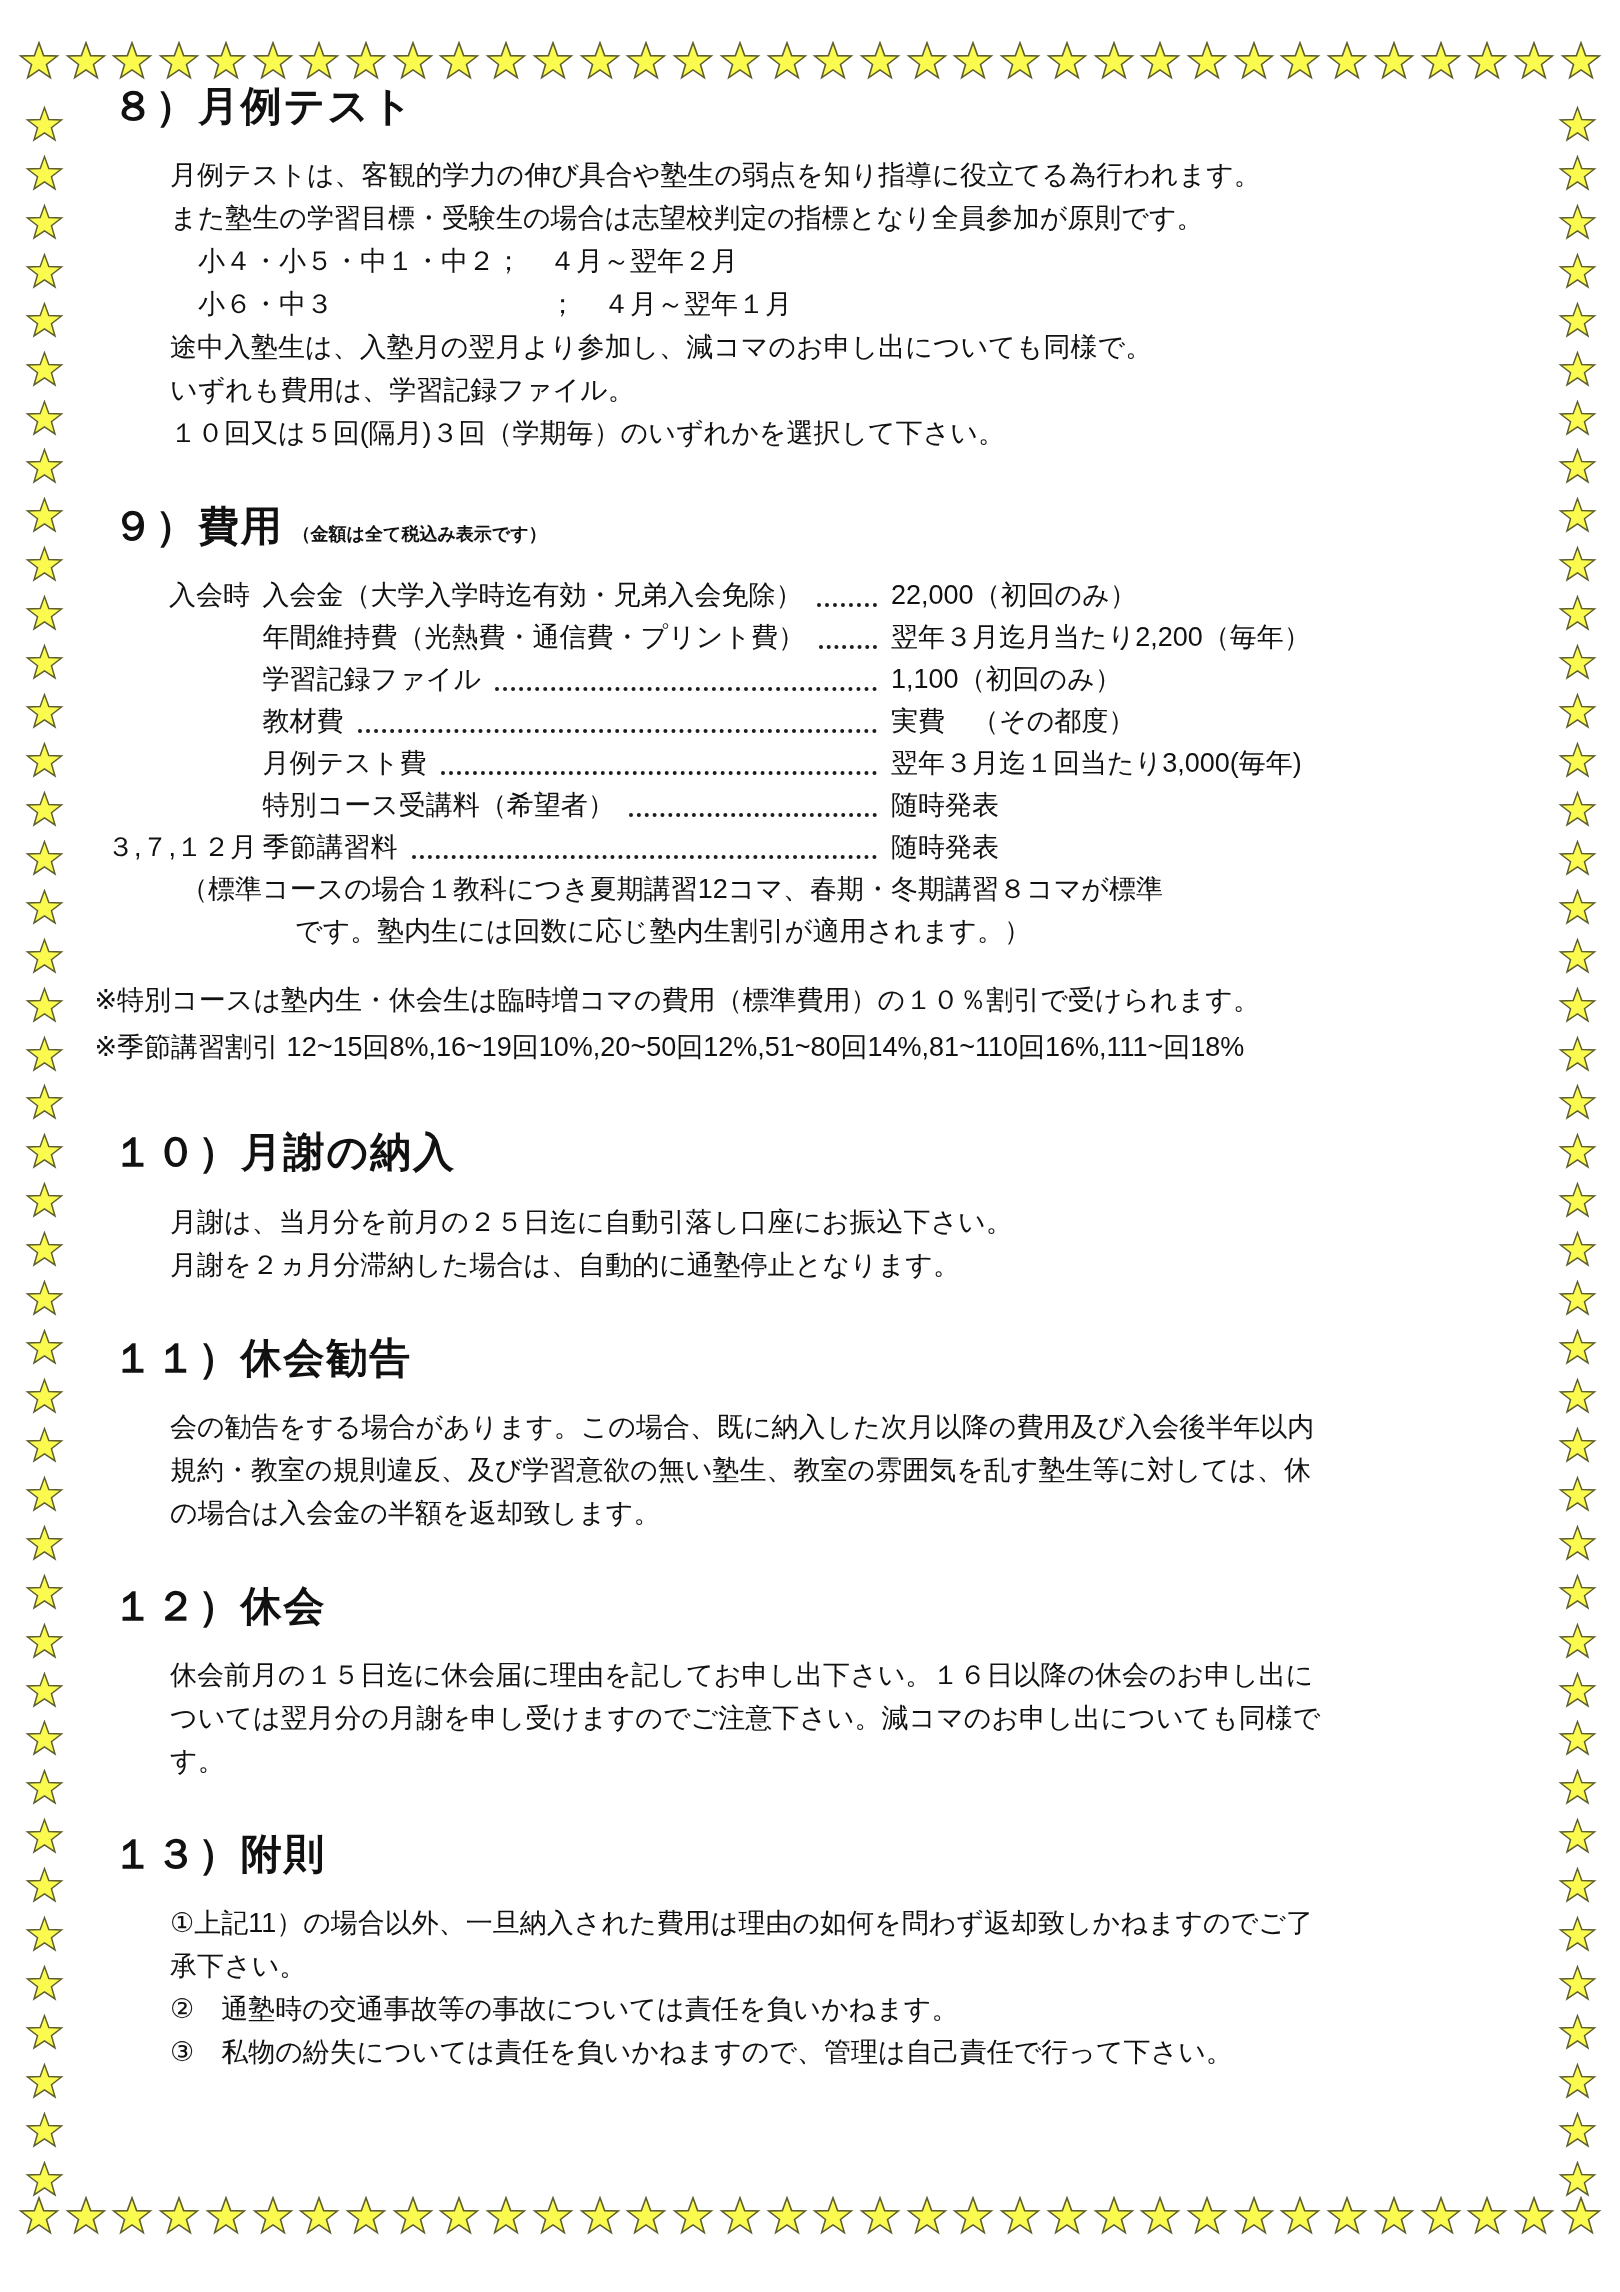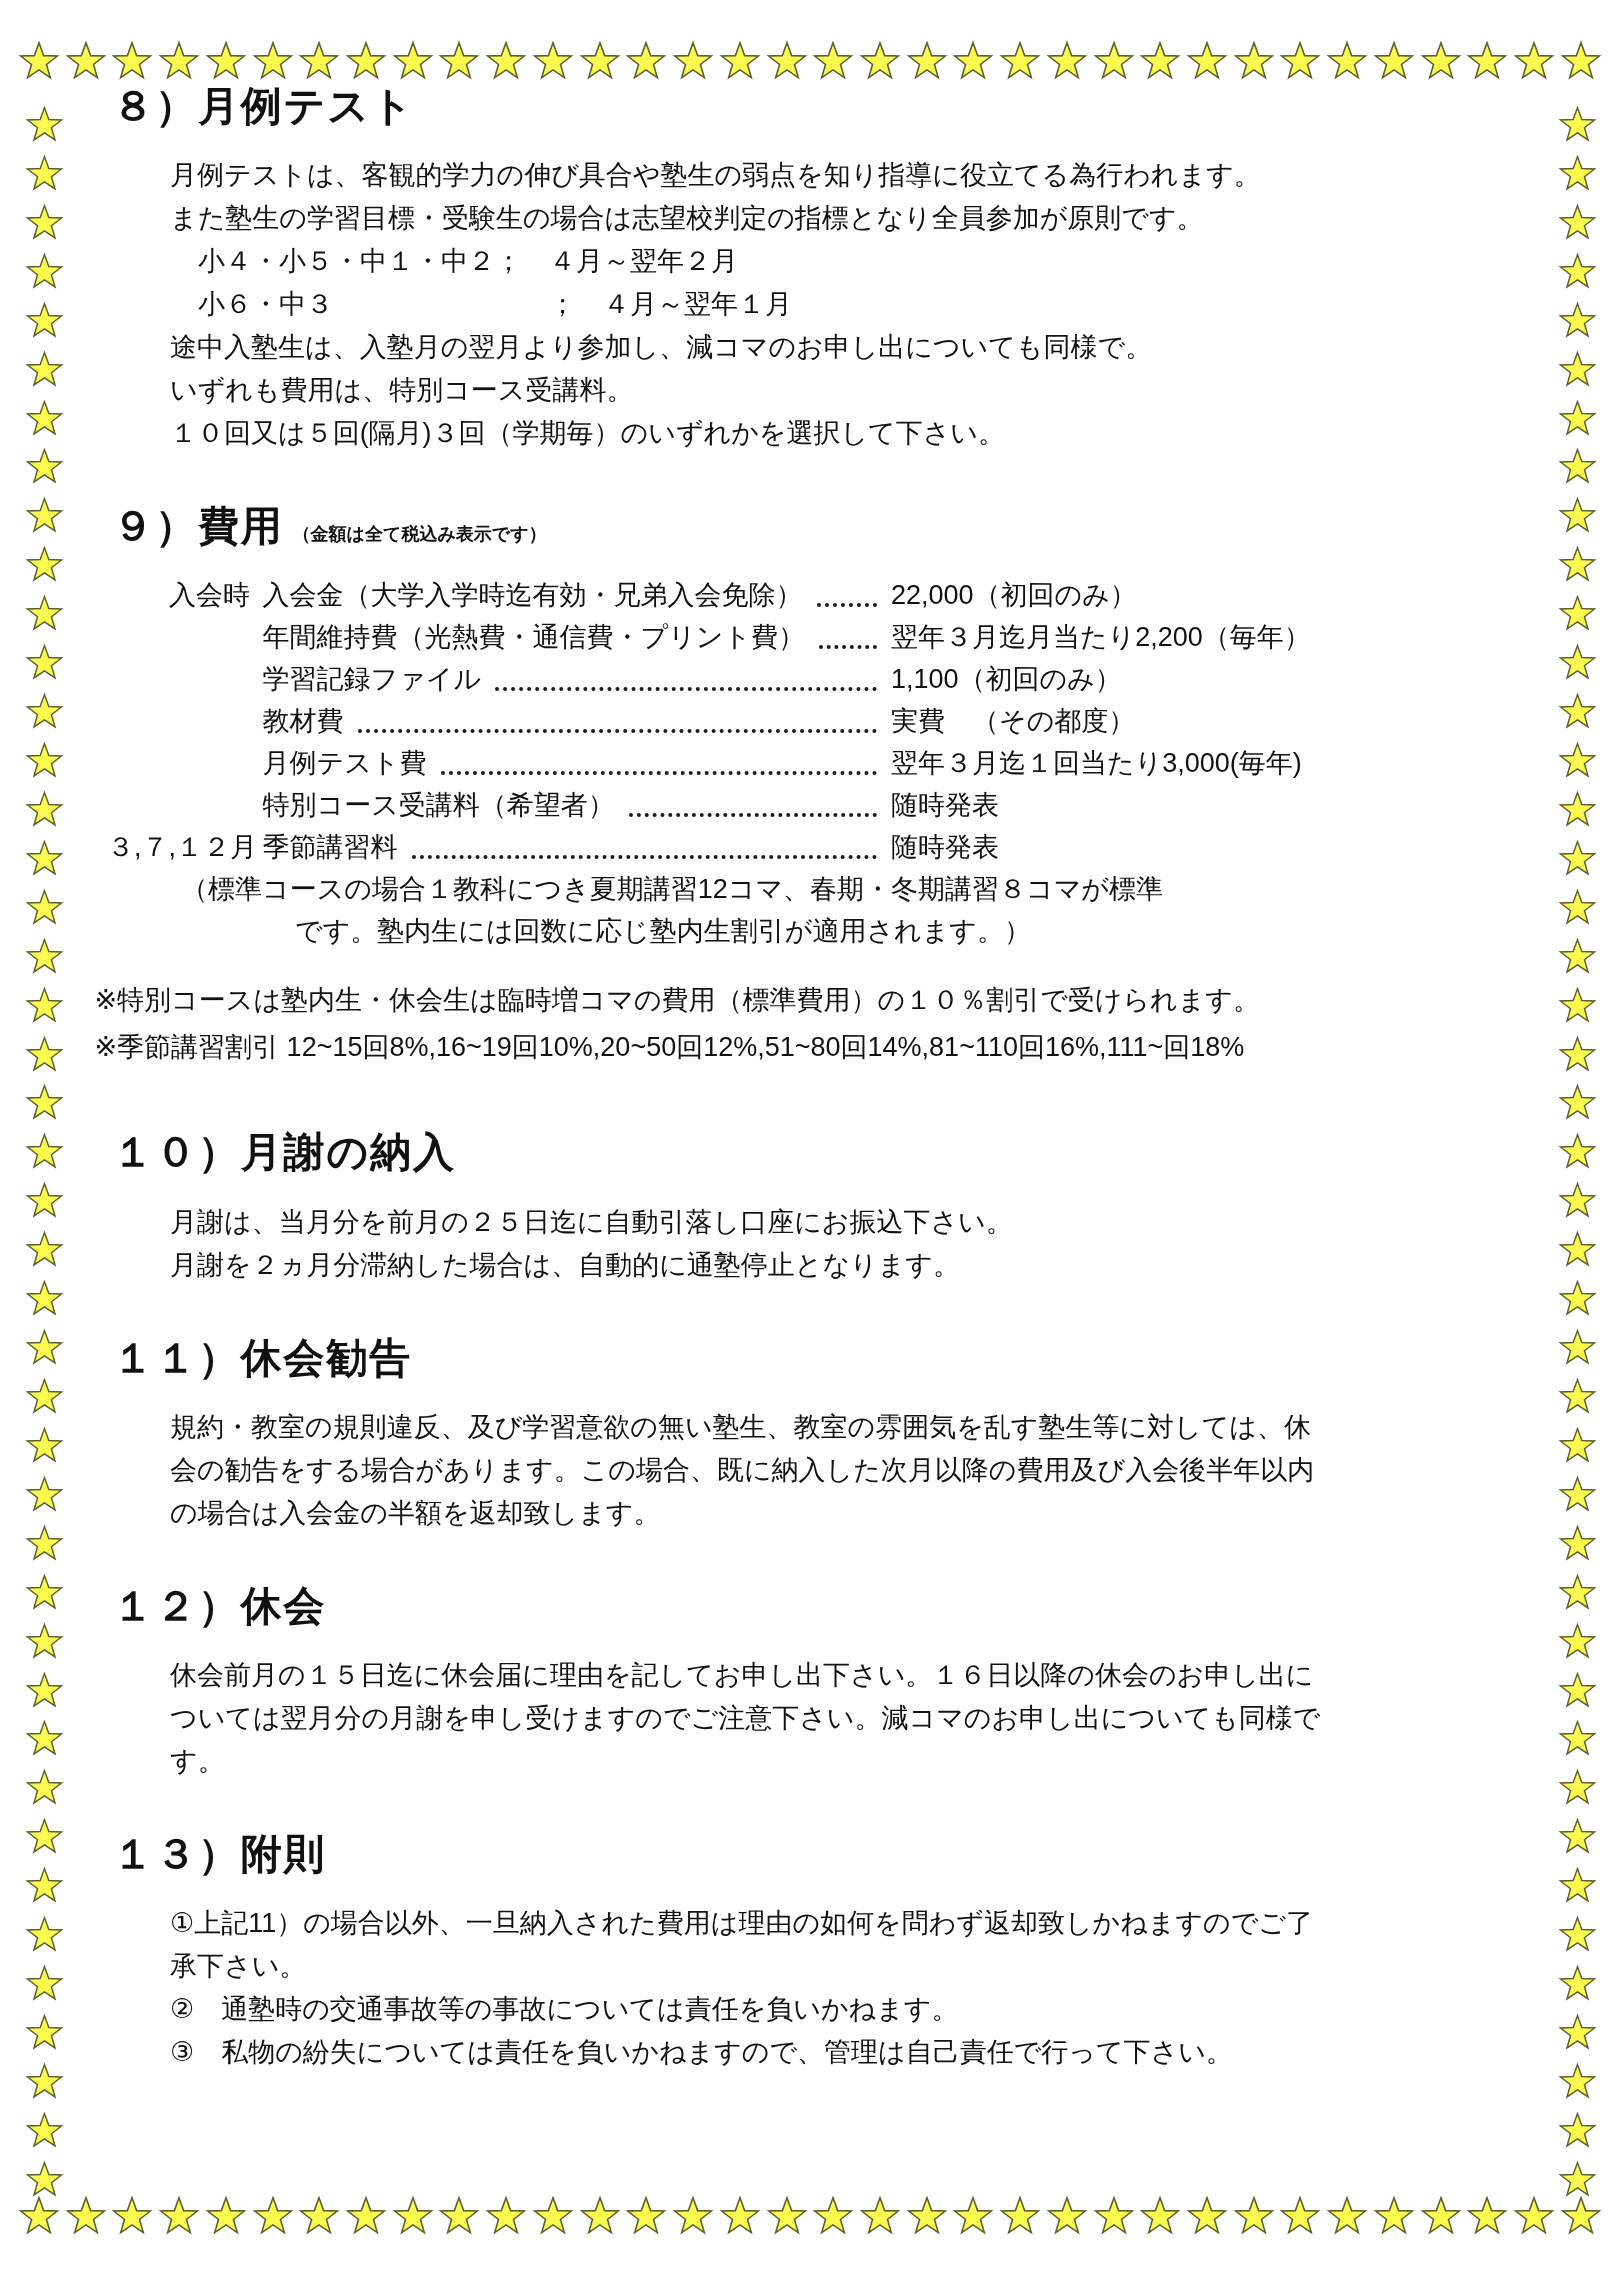--- a/index.html
+++ b/index.html
@@ -512,21 +512,21 @@
 
 <div class="content">
 
   <div class="sec">
     <div class="sec-heading">８）月例テスト</div>
     <div class="line">月例テストは、客観的学力の伸び具合や塾生の弱点を知り指導に役立てる為行われます。</div>
     <div class="line">また塾生の学習目標・受験生の場合は志望校判定の指標となり全員参加が原則です。</div>
     <div class="line line-sched">小４・小５・中１・中２；　４月～翌年２月</div>
     <div class="line line-sched">小６・中３　　　　　　　　；　４月～翌年１月</div>
     <div class="line">途中入塾生は、入塾月の翌月より参加し、減コマのお申し出についても同様で。</div>
-    <div class="line">いずれも費用は、特別コース受講料。</div>
+    <div class="line">いずれも費用は、学習記録ファイル。</div>
     <div class="line">１０回又は５回(隔月)３回（学期毎）のいずれかを選択して下さい。</div>
   </div>
 
   <div class="gap-m"></div>
 
   <div class="sec">
     <div class="sec-heading"><span>９）費用</span><span class="heading-note">（金額は全て税込み表示です）</span></div>
 
     <div class="fee-row">
       <span class="fee-period">入会時</span>
@@ -584,22 +584,22 @@
   <div class="sec">
     <div class="sec-heading">１０）月謝の納入</div>
     <div class="line">月謝は、当月分を前月の２５日迄に自動引落し口座にお振込下さい。</div>
     <div class="line">月謝を２ヵ月分滞納した場合は、自動的に通塾停止となります。</div>
   </div>
 
   <div class="gap-m"></div>
 
   <div class="sec">
     <div class="sec-heading">１１）休会勧告</div>
+    <div class="line">会の勧告をする場合があります。この場合、既に納入した次月以降の費用及び入会後半年以内</div>
     <div class="line">規約・教室の規則違反、及び学習意欲の無い塾生、教室の雰囲気を乱す塾生等に対しては、休</div>
-    <div class="line">会の勧告をする場合があります。この場合、既に納入した次月以降の費用及び入会後半年以内</div>
     <div class="line">の場合は入会金の半額を返却致します。</div>
   </div>
 
   <div class="gap-m"></div>
 
   <div class="sec">
     <div class="sec-heading">１２）休会</div>
     <div class="line">休会前月の１５日迄に休会届に理由を記してお申し出下さい。１６日以降の休会のお申し出に</div>
     <div class="line">ついては翌月分の月謝を申し受けますのでご注意下さい。減コマのお申し出についても同様で</div>
     <div class="line">す。</div>

